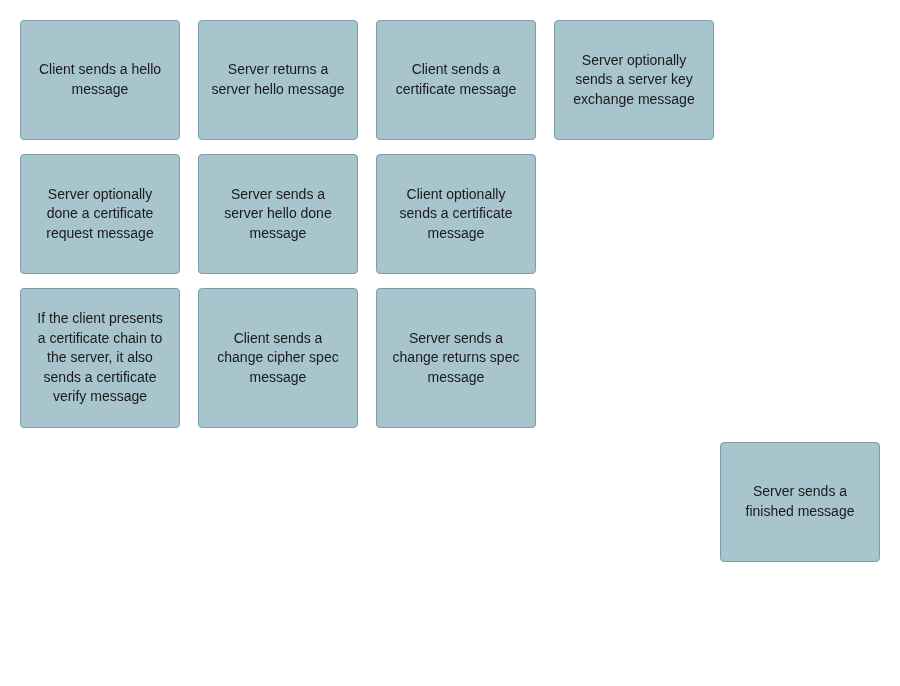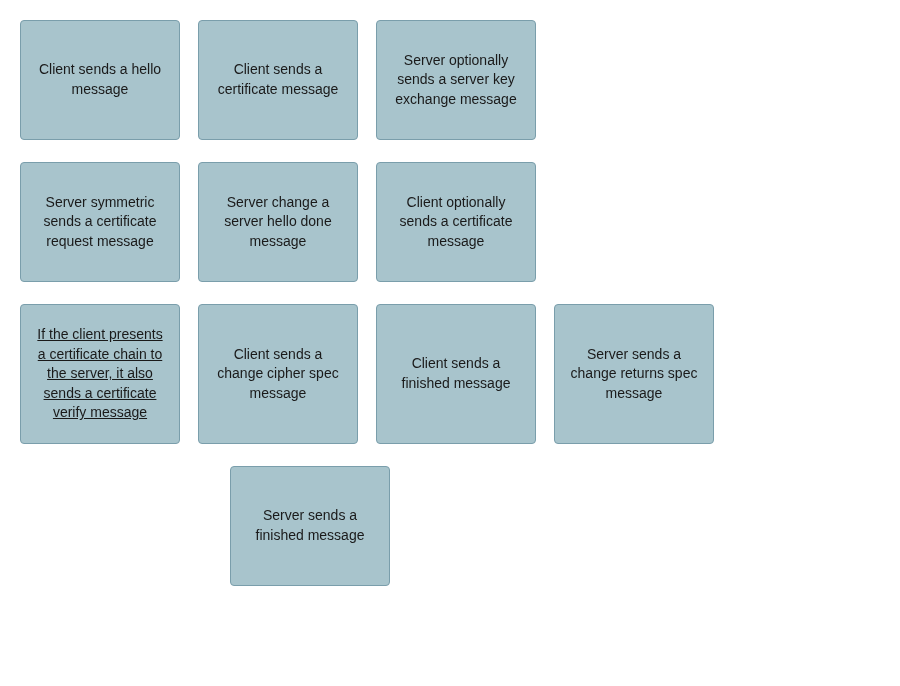--- a/index.html
+++ b/index.html
@@ -16,26 +16,26 @@
     .grid-container {
       position: absolute;
       top: 20px;
       left: 20px;
       right: 20px;
     }
 
     .row {
       display: flex;
       gap: 18px;
-      margin-bottom: 22px;
+      margin-bottom: 14px;
       justify-content: flex-start;
     }
 
     .row.row-last {
-      justify-content: flex-start;
+      justify-content: flex-end;
       margin-left: 210px; 
     }
 
     .card {
       background-color: #a8c4cc;
       border: 1.5px solid #7a9eab;
       border-radius: 4px;
       width: 160px;
       min-height: 120px;
       display: flex;
@@ -43,63 +43,62 @@
       justify-content: center;
       padding: 14px 12px;
       text-align: center;
       font-size: 14px;
       color: #1a1a1a;
       line-height: 1.4;
     }
 
     .card.tall {
       min-height: 140px;
-      text-decoration: underline;
     }
   </style>
 </head>
 <body>
 
 <div class="grid-container">
 
   <div class="row">
     <div class="card">
       <span>Client sends a hello message</span>
     </div>
     <div class="card">
+      <span>Server returns a server hello message</span>
+    </div>
+    <div class="card">
       <span>Client sends a certificate message</span>
     </div>
     <div class="card">
       <span>Server optionally sends a server key exchange message</span>
     </div>
   </div>
 
   <div class="row">
     <div class="card">
-      <span>Server symmetric sends a certificate request message</span>
+      <span>Server optionally done a certificate request message</span>
     </div>
     <div class="card">
-      <span>Server change a server hello done message</span>
+      <span>Server sends a server hello done message</span>
     </div>
     <div class="card">
       <span>Client optionally sends a certificate message</span>
     </div>
   </div>
 
   <div class="row">
     <div class="card tall">
       <span>If the client presents a certificate chain to the server, it also sends a certificate verify message</span>
     </div>
     <div class="card">
       <span>Client sends a change cipher spec message</span>
     </div>
     <div class="card">
-      <span>Client sends a finished message</span>
-    </div>
-    <div class="card">
       <span>Server sends a change returns spec message</span>
     </div>
   </div>
 
   <div class="row row-last">
     <div class="card">
       <span>Server sends a finished message</span>
     </div>
   </div>
 </div>

